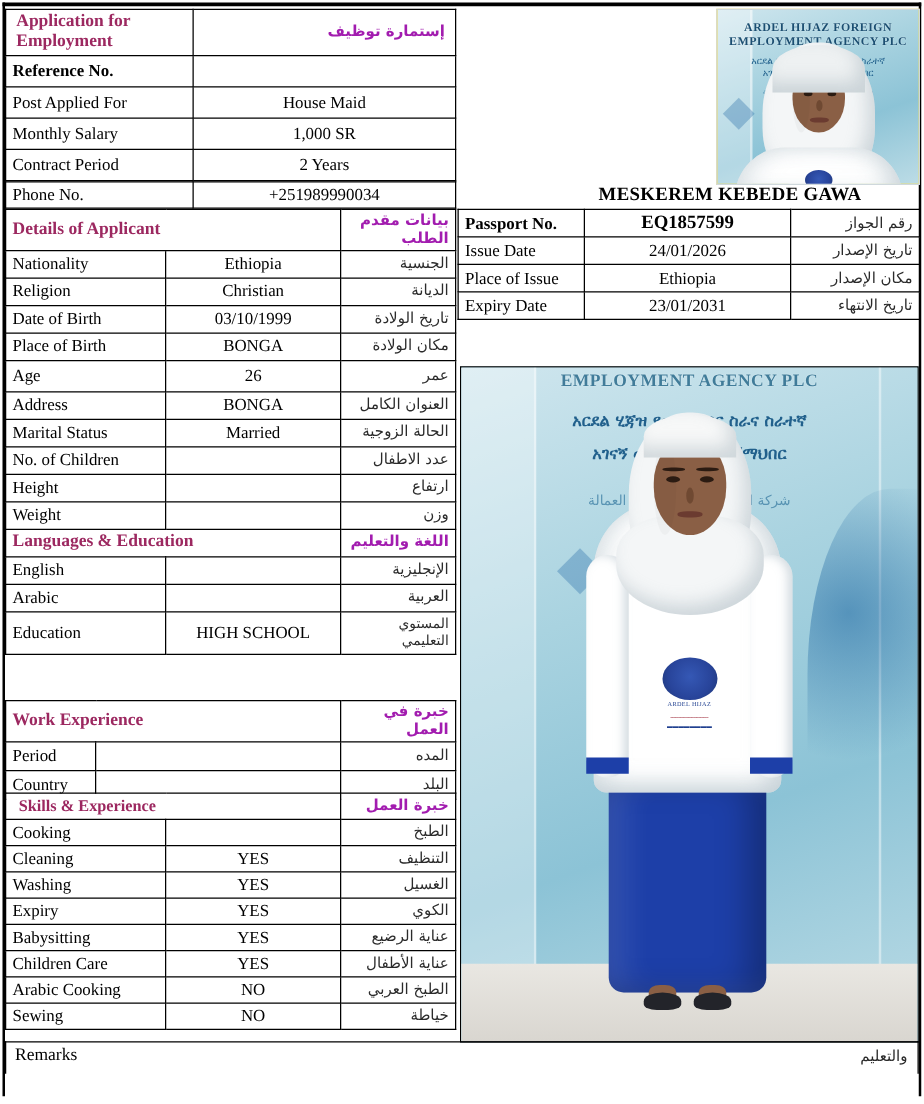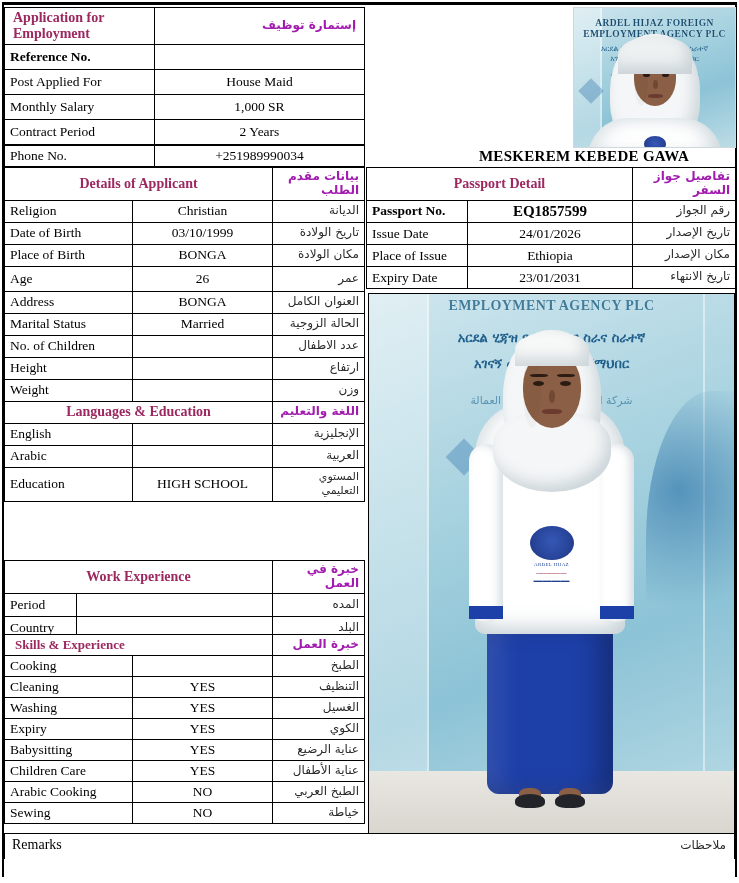--- a/index.html
+++ b/index.html
@@ -26,21 +26,21 @@
   .val{text-align:center;}
   .ar{
     text-align:right;direction:rtl;
     font-family:"DejaVu Sans","Liberation Sans",sans-serif;
     font-size:12px;color:#2b2b2b;
   }
   .section{
     color:#9C2860;
     font-weight:bold;
     font-size:14px;
-    text-align:center;
+    text-align:left;
   }
   .section-ar{
     color:#a21caf;
     font-weight:bold;
     font-size:12px;
     text-align:right;
     direction:rtl;
     font-family:"DejaVu Sans","Liberation Sans",sans-serif;
   }
   .bold{font-weight:bold;}
@@ -254,20 +254,25 @@
         <col style="width:92px">
       </colgroup>
 
     <tbody>
         <tr>
       <td class="section" colspan="2">Details of Applicant</td>
       <td class="section-ar">بيانات مقدم الطلب</td>
     </tr>
 
     <tr>
+      <td class="lbl">Nationality</td>
+      <td class="val">Ethiopia</td>
+      <td class="ar">الجنسية</td>
+    </tr>
+    <tr>
       <td class="lbl">Religion</td>
       <td class="val">Christian</td>
       <td class="ar">الديانة</td>
     </tr>
     <tr>
       <td class="lbl">Date of Birth</td>
       <td class="val">03/10/1999</td>
       <td class="ar">تاريخ الولادة</td>
     </tr>
     <tr>
@@ -406,24 +411,20 @@
   </tbody>
     </table>
 
   <table class="right-col">
     <colgroup>
         <col style="width:101px">
         <col style="width:165px">
         <col style="width:103px">
       </colgroup>
     <tbody>
-        <tr>
-      <td class="section" colspan="2">Passport Detail</td>
-      <td class="section-ar">تفاصيل جواز السفر</td>
-    </tr>
     <tr>
       <td class="lbl bold">Passport No.</td>
       <td class="val bold" style="font-size:15px">EQ1857599</td>
       <td class="ar">رقم الجواز</td>
     </tr>
     <tr>
       <td class="lbl">Issue Date</td>
       <td class="val">24/01/2026</td>
       <td class="ar">تاريخ الإصدار</td>
     </tr>
@@ -491,16 +492,16 @@
         <div class="foot" style="left:150px;top:494px;width:22px;height:14px"></div>
         <div class="foot" style="left:190px;top:494px;width:22px;height:14px"></div>
         <div class="sandal" style="left:146px;top:500px;width:30px;height:14px"></div>
         <div class="sandal" style="left:186px;top:500px;width:30px;height:14px"></div>
       </div>
     </div>
   </div>
 
   <div class="remarks">
     <span class="en">Remarks</span>
-    <span class="arx">ملاحظات</span>
+    <span class="arx">والتعليم</span>
   </div>
 
 </div>
 
 </body></html>

